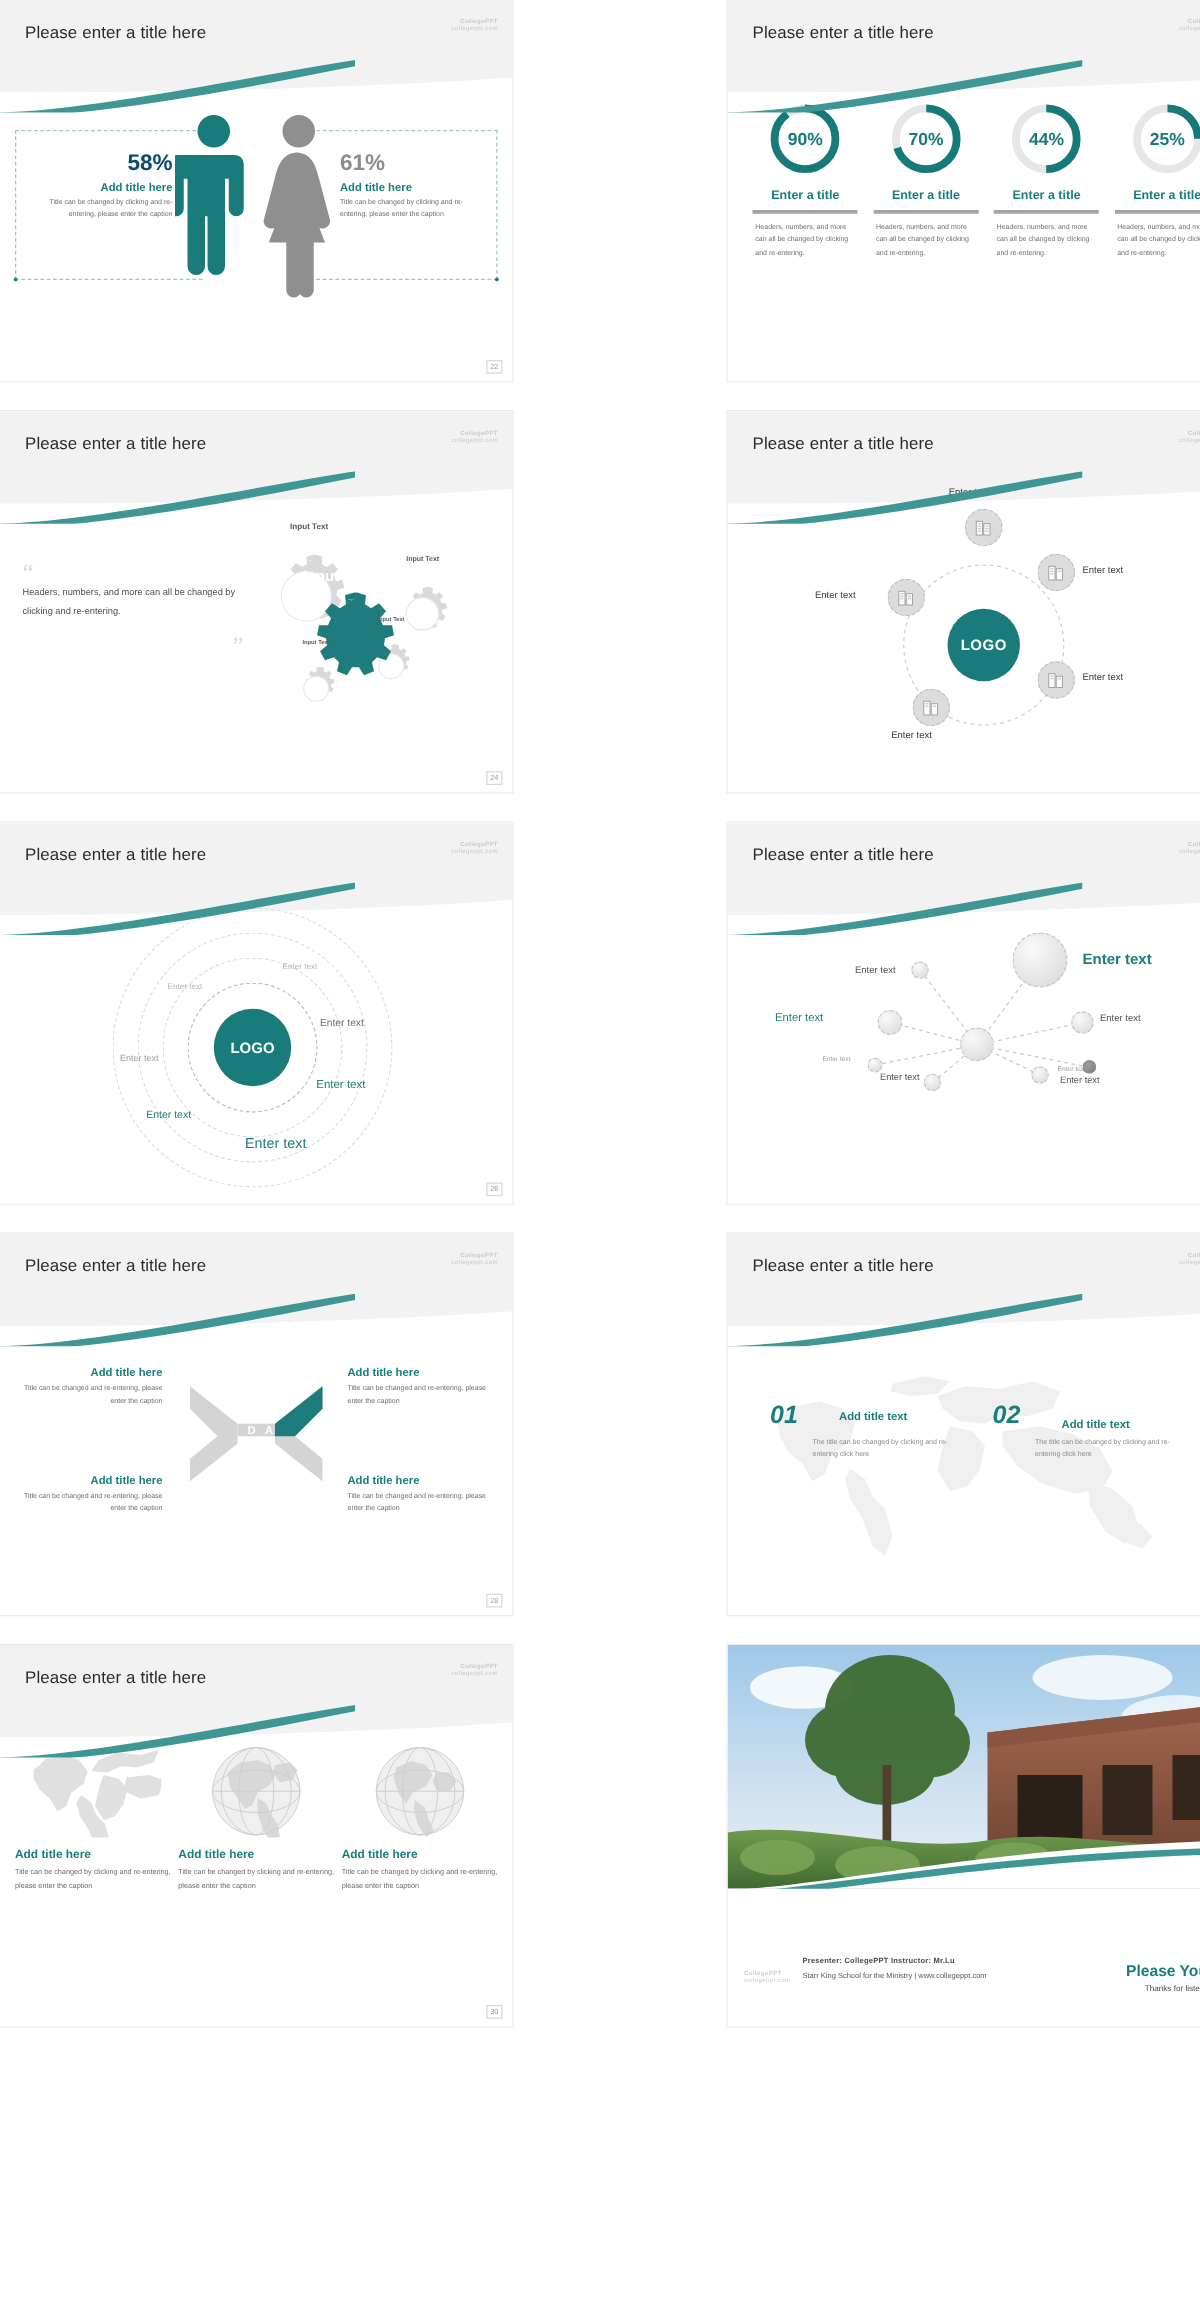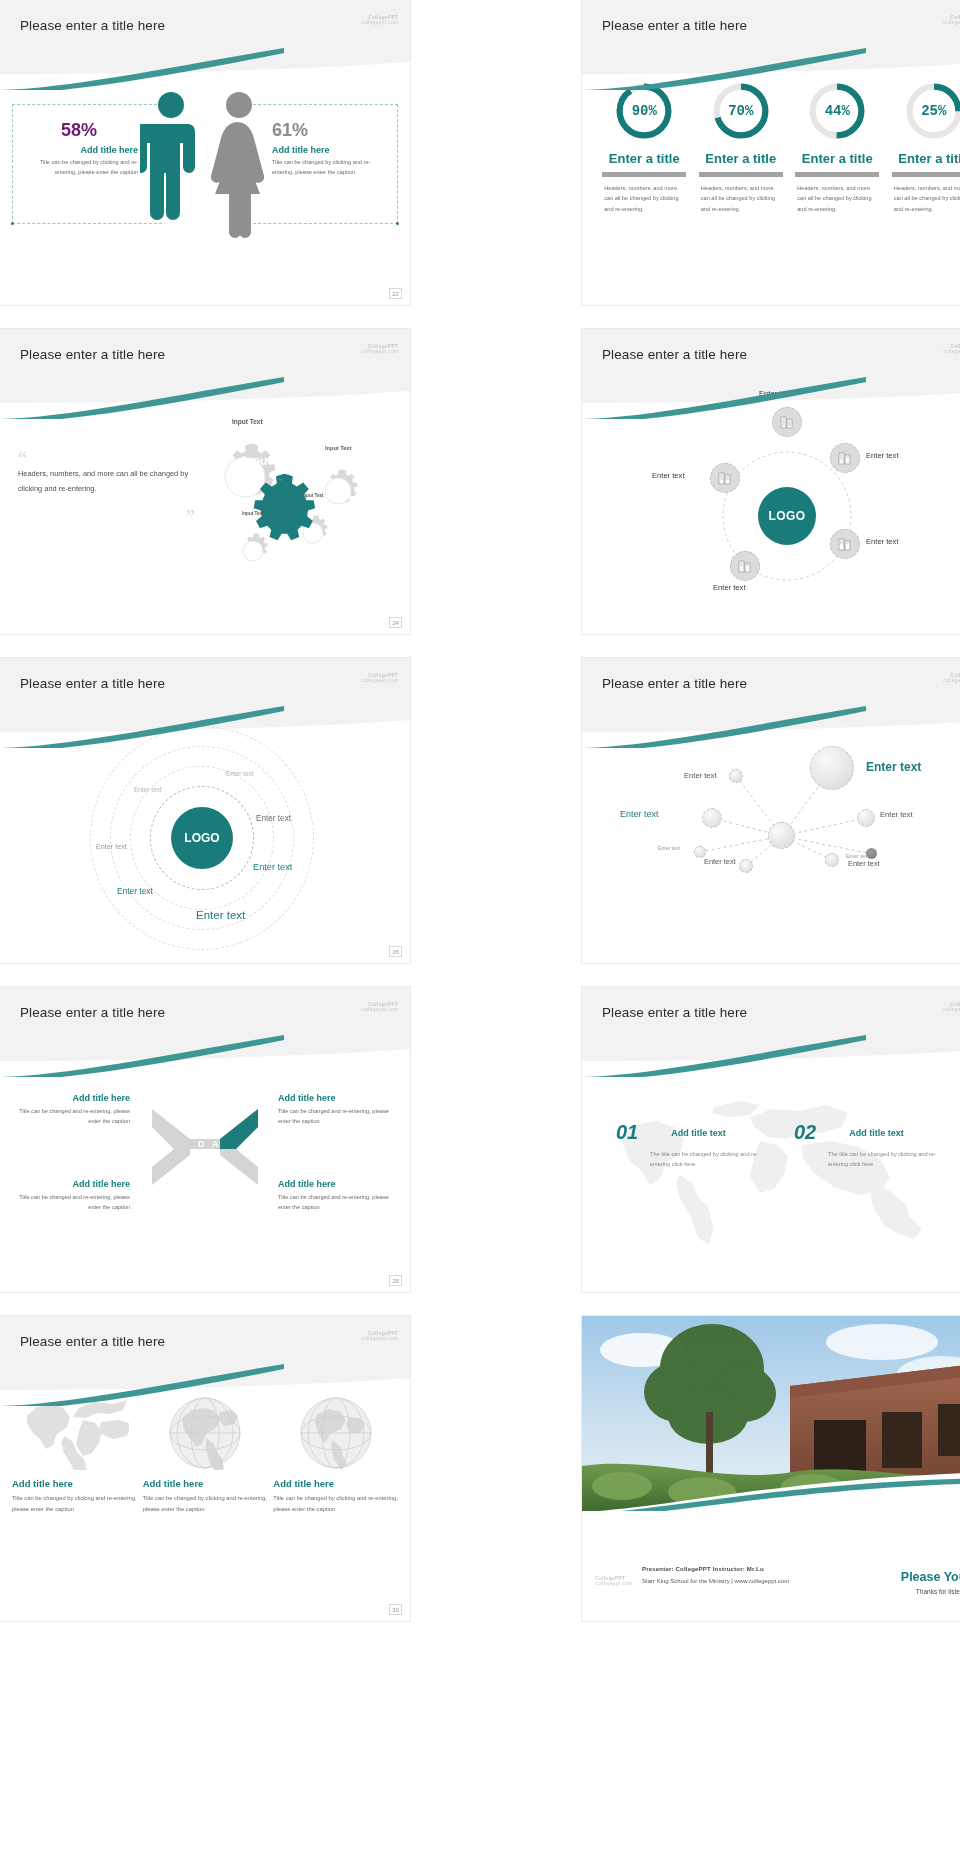--- a/index.html
+++ b/index.html
@@ -68,35 +68,35 @@
   
   .ppl-wrap{ position:absolute; left:0; top:18px; width:100%; height:180px; }
   .dash-box{
     position:absolute; border:1px dashed #9ec6c5;
     border-right:none;
   }
   .dash-box.left{ left:12px; top:24px; width:150px; height:120px; border-right:none;}
   .dash-box.right{ right:12px; top:24px; width:150px; height:120px; border-left:none; border-right:1px dashed #9ec6c5;}
   .dot{ position:absolute; width:3px; height:3px; background:#1f7d7d; border-radius:50%;}
   .pct{ font-size:18px; font-weight:700; }
-  .pct.teal{ color:#701a75;text-align:center;}
+  .pct.teal{ color:#0c4a6e;}
   .pct.grey{ color:#8c8c8c;}
   .mini-title{ font-size:9px; font-weight:700; color:#177d7d; margin-top:4px;}
   .mini-body{ font-size:5.6px; color:#6b6b6b; line-height:1.75; margin-top:3px;}
   .col-left{ position:absolute; left:20px; top:40px; width:118px; text-align:right;}
   .col-right{ position:absolute; left:272px; top:40px; width:118px; text-align:left;}
 
   
   .donuts{ display:flex; justify-content:space-around; padding:18px 10px 0 14px;}
   .dcell{ width:84px; text-align:center;}
-  .dcell .d-title{ font-size:13px; font-weight:700; color:#177d7d; margin-top:9px; padding-bottom:6px; border-bottom:5px solid #a3a3a3;}
+  .dcell .d-title{ font-size:10px; font-weight:700; color:#177d7d; margin-top:9px; padding-bottom:6px; border-bottom:3px solid #a3a3a3;}
   .dcell .d-body{ font-size:5.6px; color:#6d6d6d; line-height:1.85; margin-top:6px; text-align:left; padding-left:2px;}
   .donut{ position:relative; width:62px; height:62px; margin:0 auto;}
   .donut span{ position:absolute; inset:0; display:flex; align-items:center; justify-content:center;
-    font-size:14px; font-weight:700; color:#16797a;font-family:Liberation Mono, monospace;}
+    font-size:14px; font-weight:700; color:#16797a;}
 
   
   .quote-block{ position:absolute; left:18px; top:62px; width:180px;}
   .quote-mark{ font-size:20px; color:#d9d9d9; font-family:"Liberation Serif", serif; line-height:.6;}
   .quote-text{ font-size:7.4px; color:#4d4d4d; line-height:2.0; margin-top:2px;}
   .quote-mark.close{ position:absolute; left:168px; top:58px;}
   .gear-label{ position:absolute; text-align:left; font-weight:700; color:#5a5a5a; line-height:1.15;}
 
   
   .hub-center{
@@ -574,21 +574,21 @@
       </svg>
 
       <div style="position:absolute;left:34px;top:72px;width:150px;">
         <div style="display:flex;align-items:flex-start;gap:8px;">
           <div class="numbig">01</div>
           <div class="n-title" style="margin-top:7px;">Add title text</div>
         </div>
         <div class="n-body" style="margin-left:34px;">The title can be changed by clicking and re-entering click here</div>
       </div>
       <div style="position:absolute;left:212px;top:72px;width:150px;">
-        <div style="display:flex;align-items:flex-start;gap:8px;">
+        <div style="display:flex;align-items:flex-end;gap:8px;">
           <div class="numbig">02</div>
           <div class="n-title" style="margin-top:7px;">Add title text</div>
         </div>
         <div class="n-body" style="margin-left:34px;">The title can be changed by clicking and re-entering click here</div>
       </div>
     </div>
     <div class="slide-num">29</div>
   </div>
 
   <div class="slide" style="grid-column:1;grid-row:5;">

